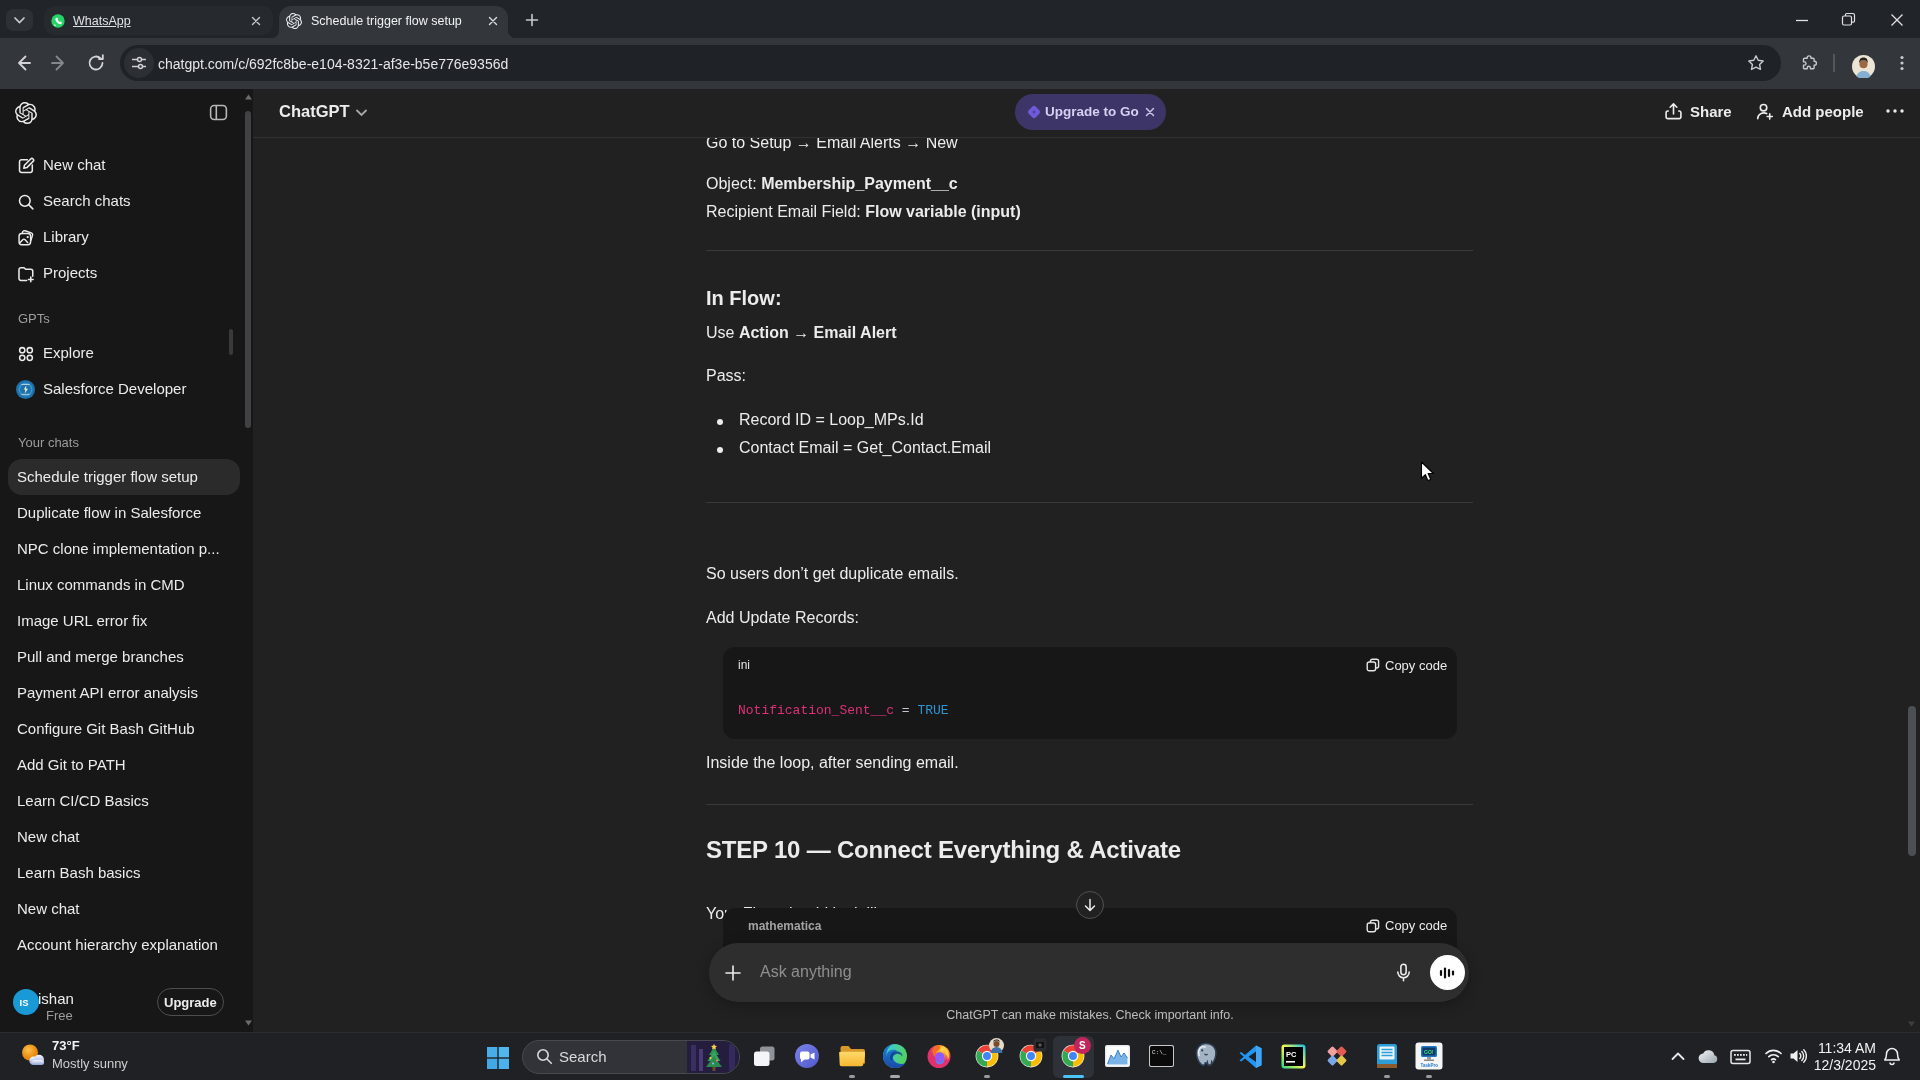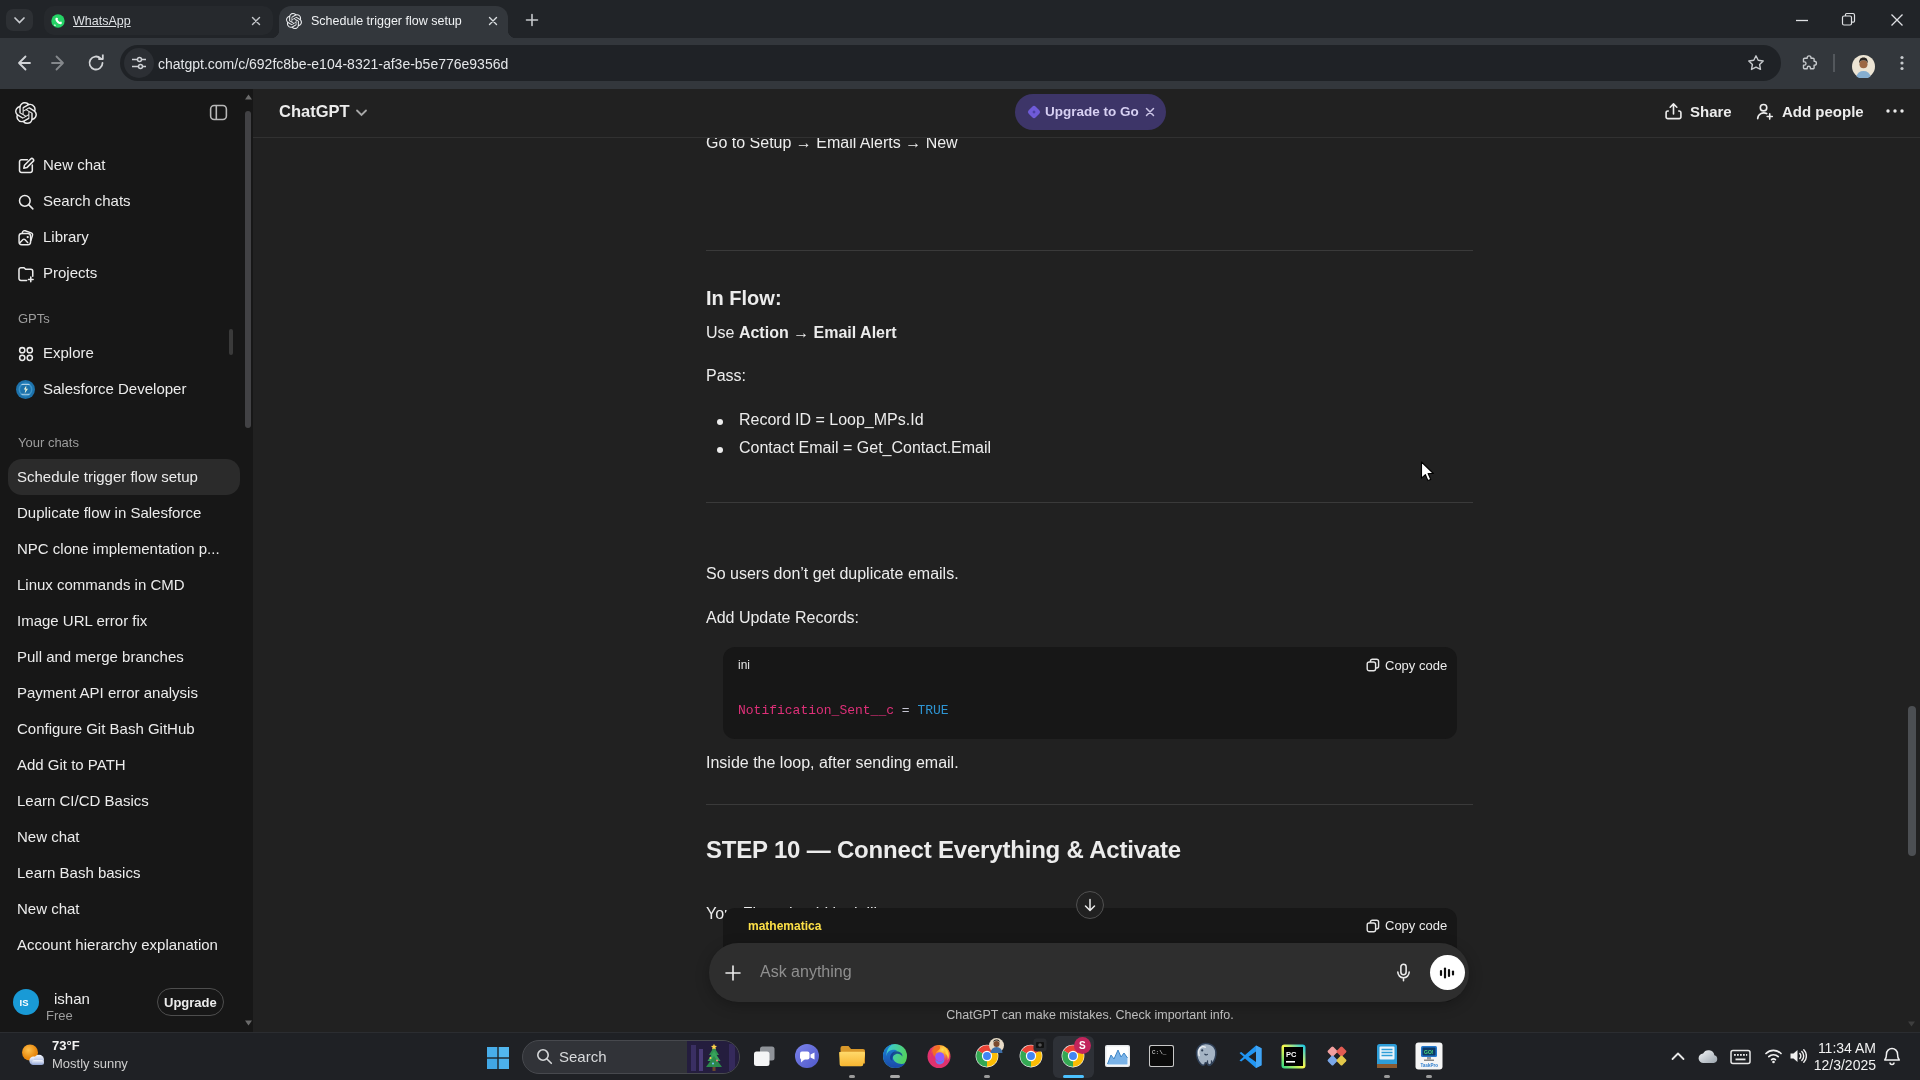--- a/index.html
+++ b/index.html
@@ -105,20 +105,24 @@
         <circle cx="9" cy="14.5" r="1.6"></circle>
       </g>
     </svg>
 
   <div class="abs" id="page" style="left:0;top:89px;width:1920px;height:943px;background:#212121;overflow:hidden;">
 
     <div class="abs" id="convo" style="left:253px;top:45px;width:1650px;height:898px;overflow:hidden;">
 
       <div class="txt" style="left:453px;top:-5.3px;font-size:16px;line-height:28px;color:#ececec;">Go to Setup → Email Alerts → New</div>
 
+      <div class="abs" style="left:453px;top:35.7px;font-size:16px;line-height:28px;color:#ececec;white-space:nowrap;">
+        Object: <b>Membership_Payment__c</b><br>
+        Recipient Email Field: <b>Flow variable (input)</b>
+      </div>
 
       <div class="abs" style="left:453px;top:116px;width:767px;height:1px;background:#3a3a3a;"></div>
 
       <div class="txt" style="left:453px;top:150px;font-size:20px;line-height:28px;font-weight:bold;color:#ececec;">In Flow:</div>
 
       <div class="txt" style="left:453px;top:184.7px;font-size:16px;line-height:28px;color:#ececec;">Use <b>Action → Email Alert</b></div>
 
       <div class="txt" style="left:453px;top:227.7px;font-size:16px;line-height:28px;color:#ececec;">Pass:</div>
 
       <div class="abs" style="left:464px;top:285px;width:6px;height:6px;border-radius:50%;background:#ececec;"></div>
@@ -144,21 +148,21 @@
 
       <div class="txt" style="left:453px;top:614.7px;font-size:16px;line-height:28px;color:#ececec;">Inside the loop, after sending email.</div>
 
       <div class="abs" style="left:453px;top:670px;width:767px;height:1px;background:#3a3a3a;"></div>
 
       <div class="txt" style="left:453px;top:699.7px;font-size:24px;line-height:32px;font-weight:bold;letter-spacing:-0.2px;color:#ececec;">STEP 10 — Connect Everything &amp; Activate</div>
 
       <div class="txt" style="left:453px;top:739.7px;font-size:16px;line-height:28px;color:#ececec;margin-top:26px;">Your Flow should look like:</div>
 
       <div class="abs" style="left:470px;top:774px;width:734px;height:94px;border-radius:12px;background:#171717;"></div>
-      <div class="txt" style="left:486px;top:786px;font-size:12px;line-height:12px;font-weight:bold;color:#fde047;padding-left:9px;">mathematica</div>
+      <div class="txt" style="left:486px;top:786px;font-size:12px;line-height:12px;font-weight:bold;color:#a3a3a3;padding-left:9px;">mathematica</div>
       <svg class="abs" style="left:1113px;top:785px" width="14" height="14" viewBox="0 0 14 14">
           <rect x="1.2" y="4" width="8.4" height="8.8" rx="2" fill="none" stroke="#e6e6e6" stroke-width="1.4"></rect>
           <path d="M4.4 4 V3.2 A2 2 0 0 1 6.4 1.2 h4.2 a2 2 0 0 1 2 2 V8 a2 2 0 0 1 -2 2 h-.9" fill="none" stroke="#e6e6e6" stroke-width="1.4"></path>
         </svg>
       <div class="txt" style="left:1132px;top:785.2px;font-size:13px;line-height:13px;color:#ececec;">Copy code</div>
 
       <div class="abs" style="left:823px;top:757px;width:28px;height:28px;border-radius:50%;background:#212121;border:1px solid #505050;"></div>
       <svg class="abs" style="left:830px;top:764px" width="14" height="14" viewBox="0 0 14 14">
           <path d="M7 1.5 V12 M2.5 8 L7 12.5 L11.5 8" fill="none" stroke="#ececec" stroke-width="1.5" stroke-linecap="round" stroke-linejoin="round"></path>
         </svg>
@@ -260,21 +264,21 @@
     <div class="txt" style="left:17px;top:631px;font-size:15px;color:#ececec;">Configure Git Bash GitHub</div>
     <div class="txt" style="left:17px;top:667px;font-size:15px;color:#ececec;">Add Git to PATH</div>
     <div class="txt" style="left:17px;top:703px;font-size:15px;color:#ececec;">Learn CI/CD Basics</div>
     <div class="txt" style="left:17px;top:739px;font-size:15px;color:#ececec;">New chat</div>
     <div class="txt" style="left:17px;top:775px;font-size:15px;color:#ececec;">Learn Bash basics</div>
     <div class="txt" style="left:17px;top:811px;font-size:15px;color:#ececec;">New chat</div>
     <div class="txt" style="left:17px;top:847px;font-size:15px;color:#ececec;">Account hierarchy explanation</div>
 
     <div class="abs" style="left:13px;top:900px;width:26px;height:26px;border-radius:13px;background:#199ad6;"></div>
     <div class="txt" style="left:19.5px;top:908px;font-size:9.5px;font-weight:bold;color:#fff;">IS</div>
-    <div class="txt" style="left:54px;top:901px;font-size:15px;color:#ececec;">ishan</div>
+    <div class="txt" style="left:38px;top:901px;font-size:15px;color:#ececec;">ishan</div>
     <div class="txt" style="left:46px;top:919px;font-size:13px;color:#9d9d9d;">Free</div>
     <div class="abs" style="left:157px;top:899px;width:67px;height:28px;border-radius:14px;border:1px solid #4e4e4e;"></div>
     <div class="txt" style="left:164px;top:906px;font-size:13px;font-weight:bold;color:#ececec;">Upgrade</div>
 
     <svg class="abs" style="left:244px;top:4px" width="9" height="8" viewBox="0 0 9 8">
         <path d="M4.5 1.5 L8 6.5 H1z" fill="#6b6b6b"></path>
       </svg>
     <div class="abs" style="left:245px;top:22px;width:6px;height:317px;border-radius:3px;background:#424245;"></div>
     <svg class="abs" style="left:244px;top:930px" width="9" height="8" viewBox="0 0 9 8">
         <path d="M4.5 6.5 L8 1.5 H1z" fill="#6b6b6b"></path>

